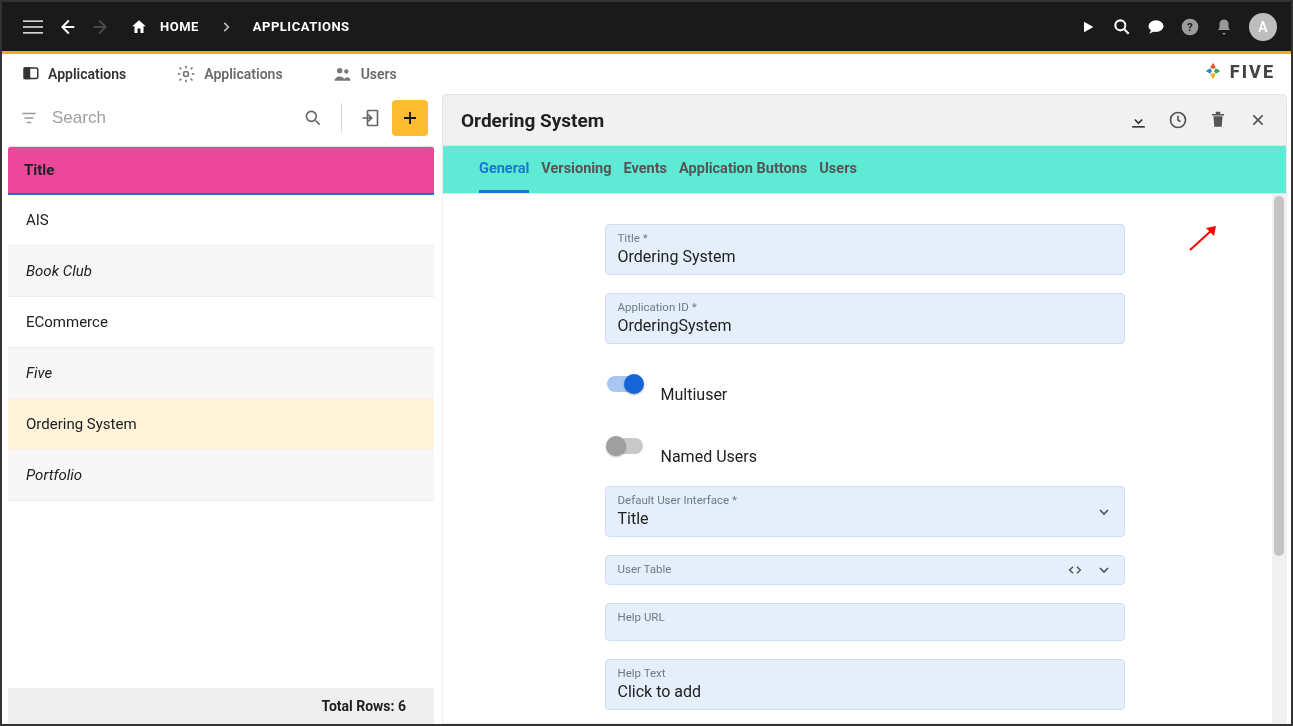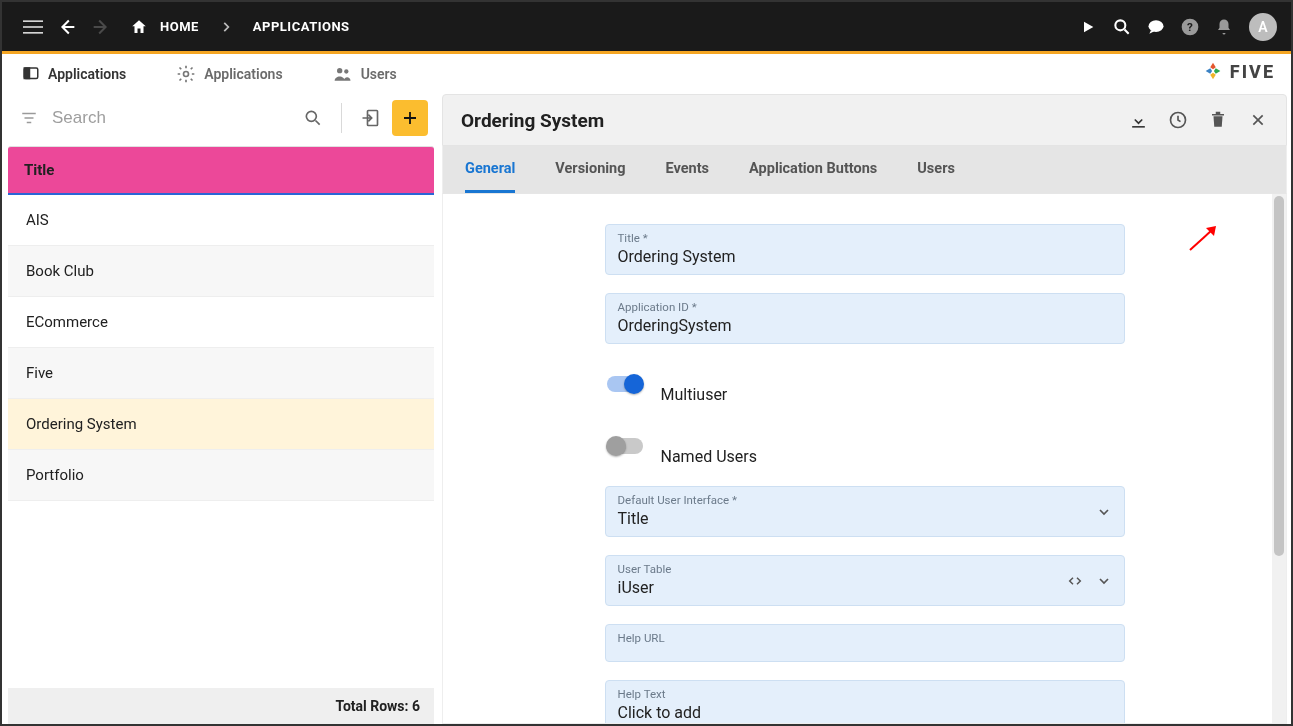--- a/index.html
+++ b/index.html
@@ -34,31 +34,31 @@
   .filter-icn { width:34px; display:flex; justify-content:center; color:#888; }
   .search-input { flex:1; border:none; outline:none; font-size:17px; color:#333; background:transparent; }
   .search-input::placeholder { color:#9e9e9e; }
   .sr-icn { width:36px; height:36px; display:flex; align-items:center; justify-content:center; color:#666; cursor:pointer; }
   .sr-divider { width:1px; height:30px; background:#d9d9d9; margin:0 6px; }
   .add-btn { width:36px; height:36px; border-radius:4px; background:#fbbd2f; color:#111; display:flex; align-items:center; justify-content:center; font-size:22px; cursor:pointer; margin-right:6px; }
 
   .list-head { background:#ec4899; padding:14px 16px; font-weight:700; font-size:15px; border-top:1px solid #e0e0e0; border-bottom:2px solid #2a66d6; border-radius:3px 3px 0 0; }
   .list { flex:1; overflow:auto; }
   .row { padding:16px 18px; font-size:15px; border-bottom:1px solid #eee; cursor:pointer; }
-  .row.alt { background:#f7f7f7; }
+  .row.alt { background:#f7f7f7;font-style:italic; }
   .row.selected { background:#fff4da; }
-  .footer { background:#efefef; padding:10px 14px; text-align:right; font-weight:700; font-size:14px; }
+  .footer { background:#efefef; padding:10px 28px; text-align:right; font-weight:700; font-size:14px; }
 
   
   .right { flex:1; display:flex; flex-direction:column; padding-left:8px; padding-right:4px; position:relative; }
   .right-header { background:#f1f1f1; border:1px solid #e4e4e4; border-radius:4px 4px 0 0; display:flex; align-items:center; padding:0 8px 0 18px; height:52px; margin-top:0; }
   .right-header h2 { margin:0; font-size:19px; font-weight:700; flex:1; }
   .hdr-icn { width:40px; height:40px; display:flex; align-items:center; justify-content:center; color:#555; cursor:pointer; }
 
-  .dtabs { display:flex; gap:40px; padding:0 22px; height:48px; align-items:center; border:1px solid #eee; border-top:none; border-bottom:1px solid #e6e6e6; background:#e5e5e5; }
+  .dtabs { display:flex; gap:12px; padding:0 36px; height:48px; align-items:center; border:1px solid #eee; border-top:none; border-bottom:1px solid #e6e6e6; background:#5eead4; }
   .dtab { font-weight:700; color:#555; cursor:pointer; font-size:14.5px; height:100%; display:flex; align-items:center; border-bottom:3px solid transparent; }
   .dtab.active { color:#1976d2; border-bottom-color:#1976d2; }
 
   .form-wrap { flex:1; overflow:auto; background:#fff; border:1px solid #eee; border-top:none; padding:30px 0; display:flex; justify-content:center; position:relative; }
   .form { width:520px; display:flex; flex-direction:column; gap:18px; }
   .field { background:#e4effb; border:1px solid #cddff2; border-radius:4px; padding:6px 12px 8px 12px; position:relative; }
   .field .lbl { font-size:11.5px; color:#6b7a8a; }
   .field .val { font-size:16px; color:#222; margin-top:2px; }
   .field .chev-d { position:absolute; right:12px; top:50%; transform:translateY(-50%); color:#555; }
   .field .code-ic { position:absolute; right:40px; top:50%; transform:translateY(-50%); color:#555; }
@@ -305,21 +305,20 @@
             <div class="val">Title</div>
             <div class="chev-d">
               <svg width="16" height="16" viewBox="0 0 24 24" fill="none" stroke="#555" stroke-width="2.5">
                   <path d="M6 9l6 6 6-6"></path>
                 </svg>
             </div>
           </div>
 
           <div class="field">
             <div class="lbl">User Table</div>
-            <div class="val">iUser</div>
             <div class="code-ic">
               <svg width="18" height="16" viewBox="0 0 24 24" fill="none" stroke="#555" stroke-width="2.2">
                   <path d="M9 7l-5 5 5 5M15 7l5 5-5 5"></path>
                 </svg>
             </div>
             <div class="chev-d">
               <svg width="16" height="16" viewBox="0 0 24 24" fill="none" stroke="#555" stroke-width="2.5">
                   <path d="M6 9l6 6 6-6"></path>
                 </svg>
             </div>

